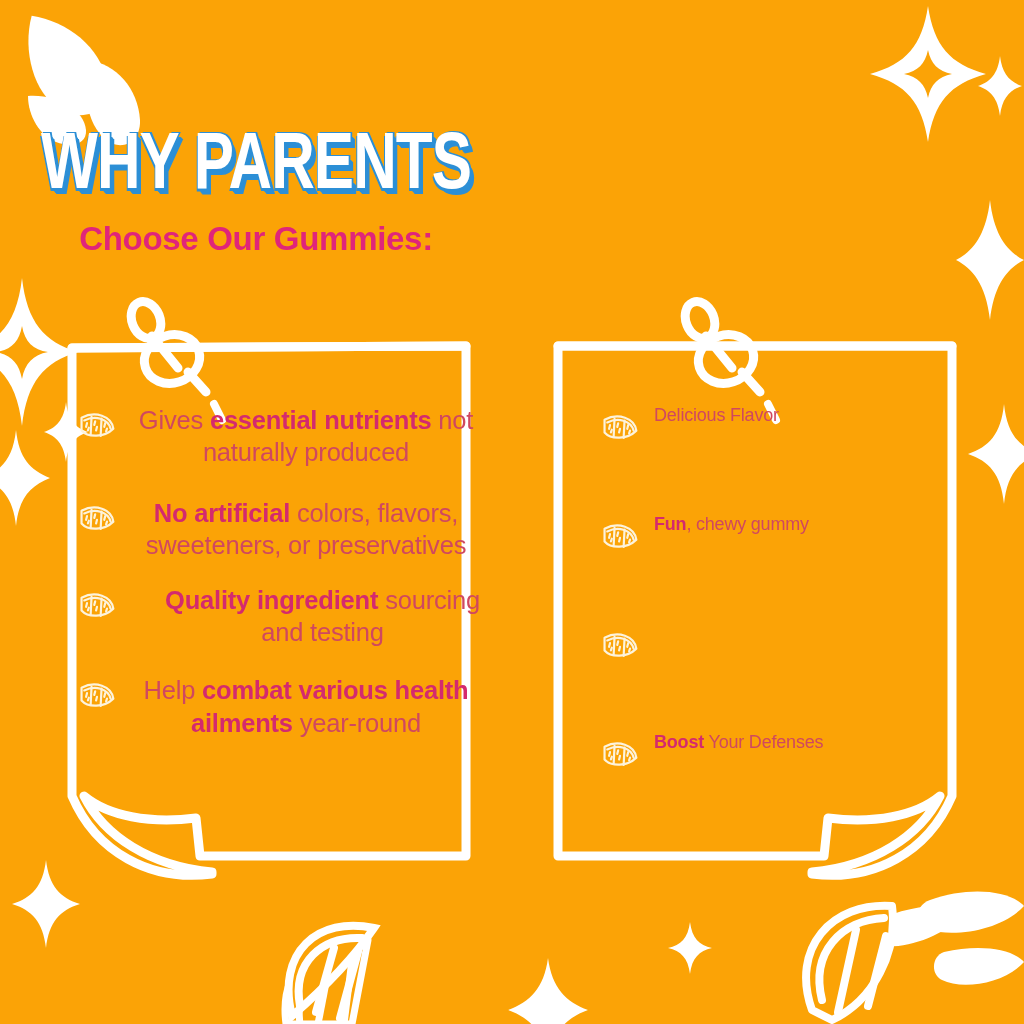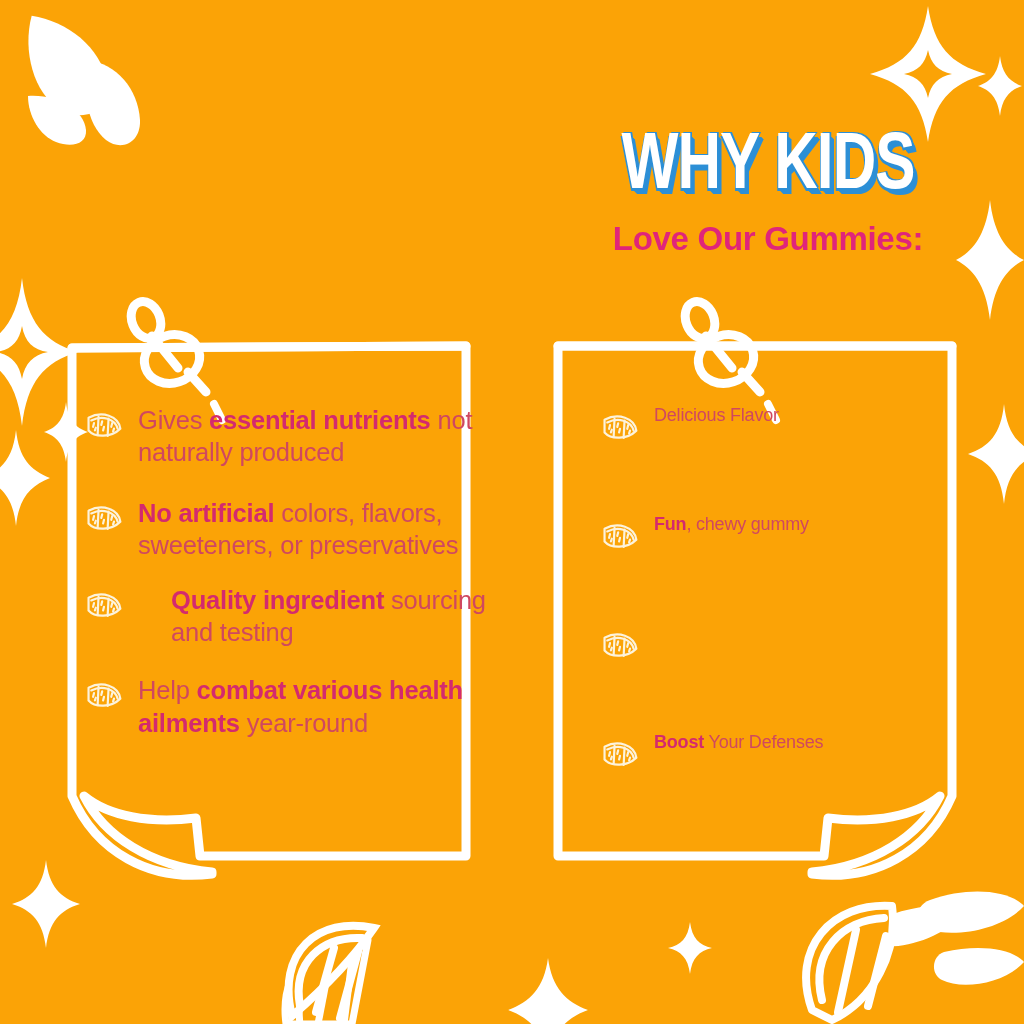--- a/index.html
+++ b/index.html
@@ -83,21 +83,21 @@
     height:620px;
   }
   .card-svg { position:absolute; top:0; left:0; }
 
   
   .bullets {
     position:absolute;
     z-index:4;
     top:404px;
   }
-  .col-left  .bullets { left:84px;  width:404px; }
+  .col-left  .bullets { left:77px;  width:404px;text-align:center; }
   .col-right .bullets { left:88px;  width:396px; }
 
   .bullet {
     display:flex;
     align-items:flex-start;
     margin-bottom:44px;
   }
   .col-right .bullet { margin-bottom:66px; }
 
   .wedge-icon {
@@ -204,20 +204,24 @@
       <path d="M822,1000 C810,952 842,920 884,918"></path>
       <path d="M838,1012 L856,930"></path>
       <path d="M868,1006 L886,936"></path>
     </g>
   </svg>
 
   <div class="columns">
 
     <div class="col col-left">
 
+      <div class="head-block">
+        <div class="title-main">WHY PARENTS</div>
+        <div class="title-sub">Choose Our Gummies:</div>
+      </div>
 
       <div class="card-wrap">
         <svg class="card-svg" width="512" height="620" viewBox="0 0 512 620">
 
           <path d="M72,52 L72,500 C96,556 150,586 212,578 L212,576
                    C150,570 104,540 84,500
                    C108,520 150,528 196,522 L200,560 L466,560 L466,50 Z" fill="none" stroke="#FFFFFF" stroke-width="9" stroke-linejoin="round" stroke-linecap="round"></path>
 
           <path d="M72,52 L466,50" fill="none" stroke="#FFFFFF" stroke-width="9" stroke-linecap="round"></path>
 
@@ -290,24 +294,20 @@
           </svg>
           <div class="bullet-text">
             <span>Help </span><b>combat various health ailments</b><span> year-round</span>
           </div>
         </div>
       </div>
     </div>
 
     <div class="col col-right">
 
-      <div class="head-block">
-        <div class="title-main">WHY KIDS</div>
-        <div class="title-sub">Love Our Gummies:</div>
-      </div>
 
       <div class="card-wrap">
         <svg class="card-svg" width="512" height="620" viewBox="0 0 512 620">
 
           <path d="M440,50 L440,500 C416,556 362,586 300,578 L300,576
                    C362,570 408,540 428,500
                    C404,520 362,528 316,522 L312,560 L46,560 L46,50 Z" fill="none" stroke="#FFFFFF" stroke-width="9" stroke-linejoin="round" stroke-linecap="round"></path>
           <path d="M46,50 L440,50" fill="none" stroke="#FFFFFF" stroke-width="9" stroke-linecap="round"></path>
           <g fill="none" stroke="#FFFFFF" stroke-width="9" stroke-linecap="round" stroke-linejoin="round">
             <ellipse cx="214" cy="63" rx="28" ry="24" transform="rotate(-18 214 63)"></ellipse>

